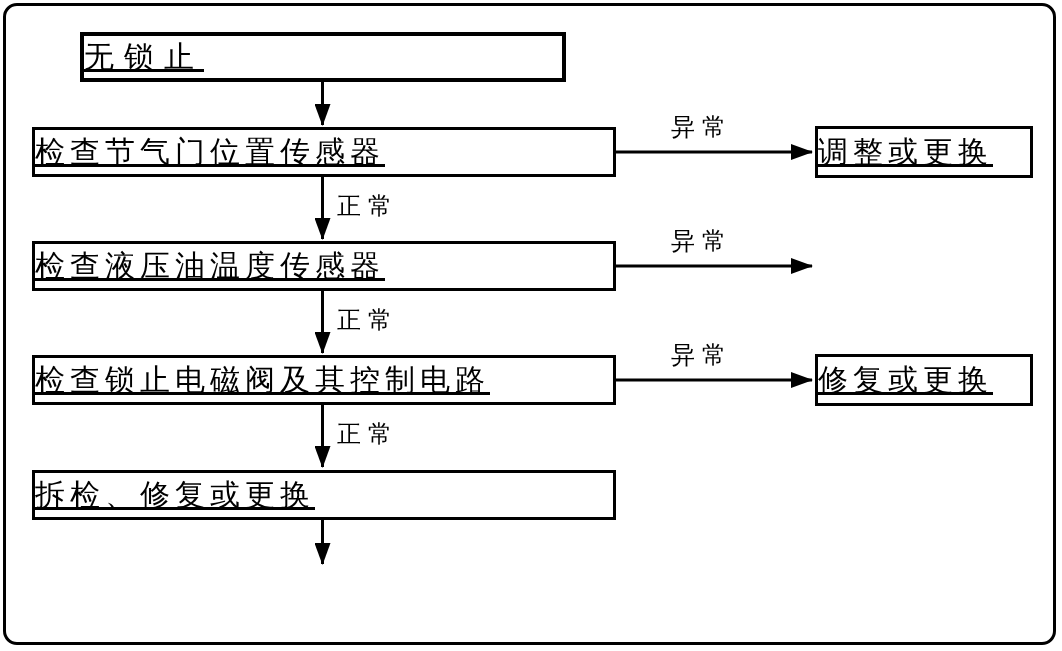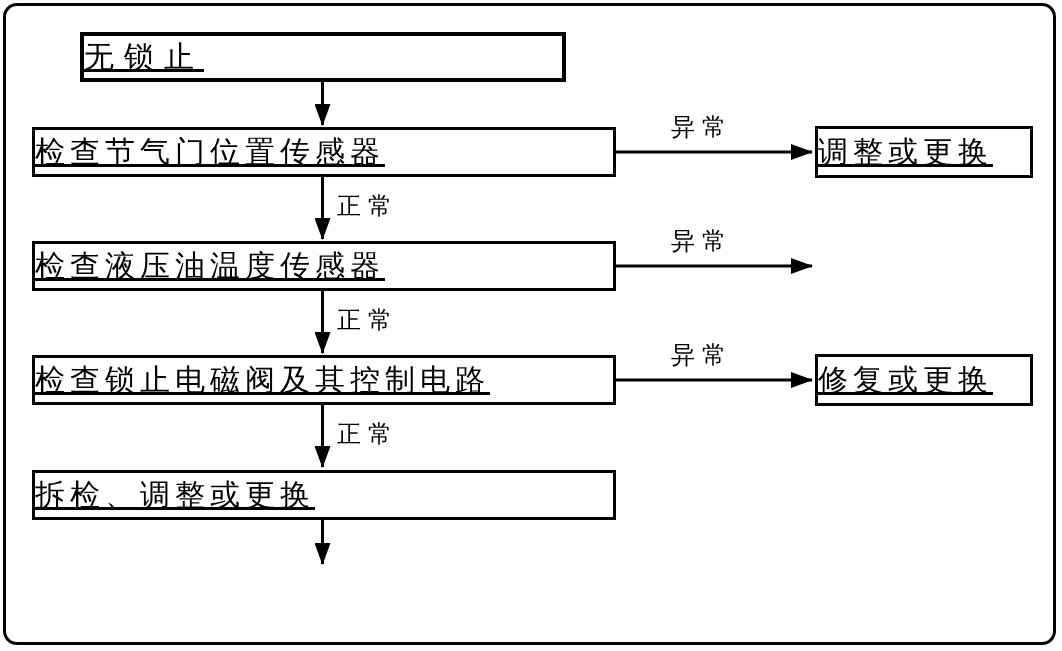--- a/index.html
+++ b/index.html
@@ -100,21 +100,21 @@
   <div class="box step-box" style="top:127px">
     <span>检查节气门位置传感器</span>
   </div>
   <div class="box step-box" style="top:241px">
     <span>检查液压油温度传感器</span>
   </div>
   <div class="box step-box" style="top:355px">
     <span>检查锁止电磁阀及其控制电路</span>
   </div>
   <div class="box step-box" style="top:470px">
-    <span>拆检、调整或更换</span>
+    <span>拆检、修复或更换</span>
   </div>
 
   <div class="box action-box" style="top:126px">
     <span>调整或更换</span>
   </div>
   <div class="box action-box" style="top:354px">
     <span>修复或更换</span>
   </div>
 
   <div class="edge-label" style="left:671px; top:115px">异常</div>

